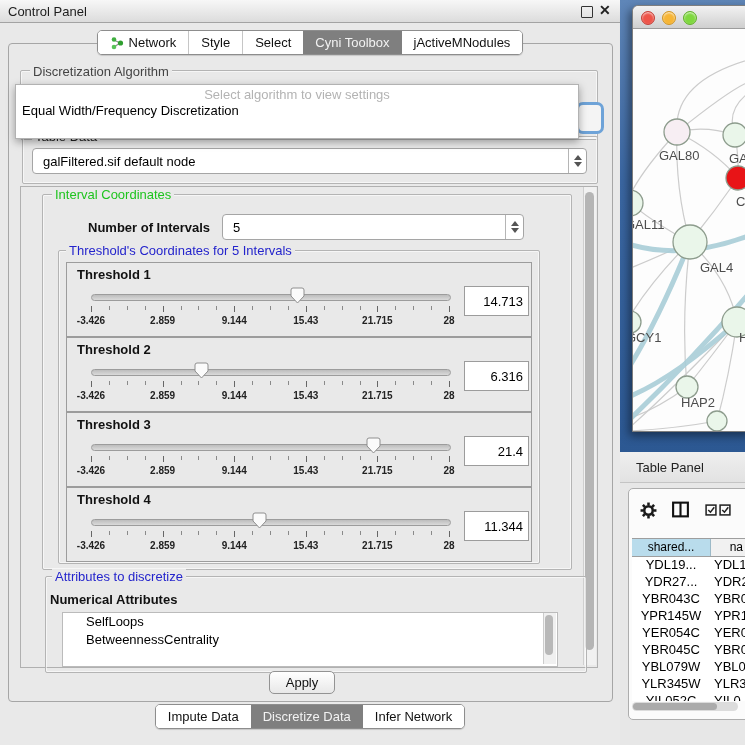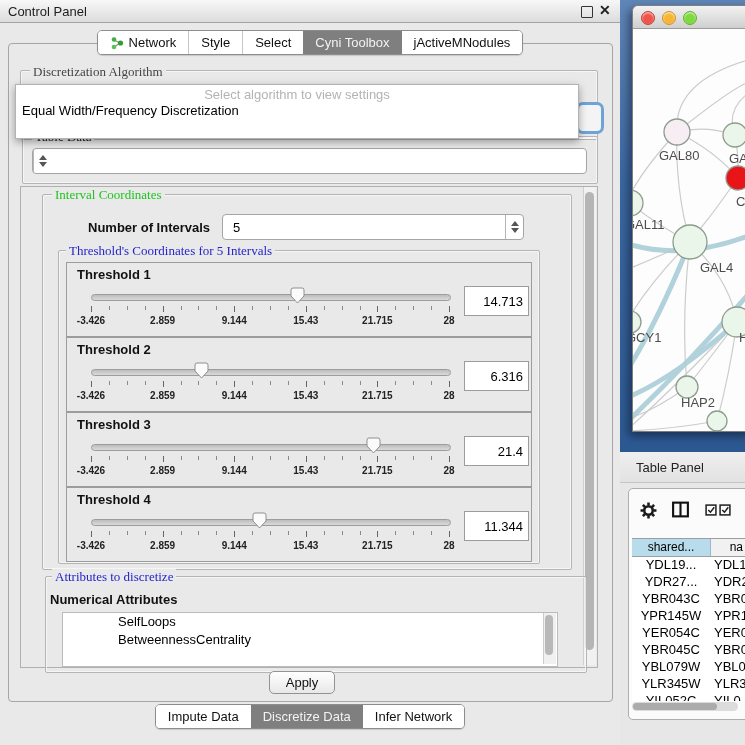--- a/index.html
+++ b/index.html
@@ -17,21 +17,21 @@
   .seg-tab{padding:4px 12px;font-size:13px;color:#111;background:#fff;display:flex;align-items:center;gap:5px;border-left:1px solid #c6c6c6;white-space:nowrap;}
   .seg-tab:first-child{border-left:none;}
   .seg-tab.selected{background:var(--tab-selected-bg);color:var(--tab-selected-text);border-left:none;}
   .seg-tab.after-selected{border-left:none;}
   #top-tabbar{left:0;top:30px;width:620px;text-align:center;z-index:5;}
   #bottom-tabbar{left:0;top:704px;width:620px;text-align:center;z-index:5;}
 
   #cp-body{left:8px;top:43px;width:603px;height:657px;border:1px solid #a6a6a6;border-radius:4px;background:#e9e9e9;}
 
   .groupbox{border:1px solid #b4b4b4;border-radius:2px;box-shadow:inset 0 0 0 1px rgba(255,255,255,.6);}
-  .group-label{position:absolute;font-size:13px;background:#e9e9e9;padding:0 3px;white-space:nowrap;font-family:Liberation Serif, serif;}
+  .group-label{position:absolute;font-size:13px;background:#e9e9e9;padding:0 3px;white-space:nowrap;}
   .green-lbl{color:var(--green-label);}
   .blue-lbl{color:var(--blue-label);}
 
   
   #algo-group{left:20px;top:70px;width:576px;height:68px;}
   #algo-label{left:30px;top:64px;color:#444;}
   #algo-focus-stub{left:576px;top:102px;width:22px;height:26px;border:3px solid #6ea3d8;border-radius:7px;background:#f4f4f4;}
 
   
   #popup{left:15px;top:84px;width:562px;height:53px;background:#fff;border:1px solid #b2b2b2;box-shadow:0 3px 8px rgba(0,0,0,.35);z-index:6;}
@@ -68,21 +68,21 @@
   .thumb{position:absolute;top:24px;width:15px;height:17px;}
   .tick{position:absolute;top:43px;width:1px;height:4px;background:#8a8a8a;}
   .tick.major{height:6px;background:#666;}
   .tick-label{position:absolute;top:52px;transform:translateX(-50%);font-size:10px;font-weight:bold;color:#222;white-space:nowrap;}
   .value-box{position:absolute;left:397px;top:23px;width:56px;height:26px;background:#fff;border:1px solid #9c9c9c;font-size:13px;text-align:right;padding-right:5px;font-family:"Liberation Sans",sans-serif;}
 
   #attr-group{left:45px;top:576px;width:540px;height:95px;}
   #attr-label{left:52px;top:569px;}
   #attr-heading{left:50px;top:592px;font-size:13px;font-weight:bold;color:#111;}
   #attr-list{left:62px;top:612px;width:494px;height:53px;background:#fff;border:1px solid #bbb;overflow:hidden;}
-  .attr-item{font-size:13px;color:#000;padding-left:23px;line-height:18px;white-space:nowrap;margin-left:32px;}
+  .attr-item{font-size:13px;color:#000;padding-left:23px;line-height:18px;white-space:nowrap;}
   #attr-scroll{left:543px;top:613px;width:12px;height:51px;background:#f0f0f0;border-left:1px solid #ccc;}
   #attr-thumb{left:545px;top:615px;width:8px;height:40px;background:#b8b8b8;border-radius:4px;}
 
   #apply-btn{left:269px;top:671px;width:64px;height:21px;background:linear-gradient(#ffffff,#e8e8e8);border:1px solid #939393;border-radius:5px;font-size:13px;color:#111;text-align:center;line-height:21px;}
 
   
   #desktop{left:620px;top:0;width:125px;height:452px;background:linear-gradient(180deg,var(--desktop-blue-light) 0%,var(--desktop-blue) 40%,#2c5892 100%);}
   #net-window{left:632px;top:5px;width:120px;height:425px;background:#fdfdfd;border:1px solid #7e7e7e;border-radius:6px 0 0 0;box-shadow:-3px 4px 10px rgba(0,0,0,.45);overflow:hidden;}
   #net-titlebar{position:absolute;left:0;top:0;width:100%;height:22px;background:linear-gradient(#f2f2f2,#cfcfcf);border-bottom:1px solid #9c9c9c;border-radius:6px 0 0 0;}
   .light{position:absolute;top:5px;width:12px;height:12px;border-radius:50%;box-shadow:inset 0 1px 2px rgba(255,255,255,.8);}
@@ -154,20 +154,21 @@
   <div class="abs" id="algo-focus-stub"></div>
 
   <div class="abs" id="popup">
     <span id="popup-hint">Select algorithm to view settings</span>
     <span class="popup-opt">Equal Width/Frequency Discretization</span>
   </div>
 
   <div class="abs groupbox" id="tabledata-group"></div>
   <span class="group-label" id="tabledata-label">Table Data</span>
   <div class="combo" id="tabledata-combo">
+    <span class="val">galFiltered.sif default node</span>
     <span class="stepper">
         <span class="tri-up"></span>
         <span class="tri-dn"></span>
       </span>
   </div>
 
   <div class="abs" id="scrollpane"></div>
   <div class="abs" id="vscroll"></div>
   <div class="abs" id="vscroll-thumb"></div>
 

